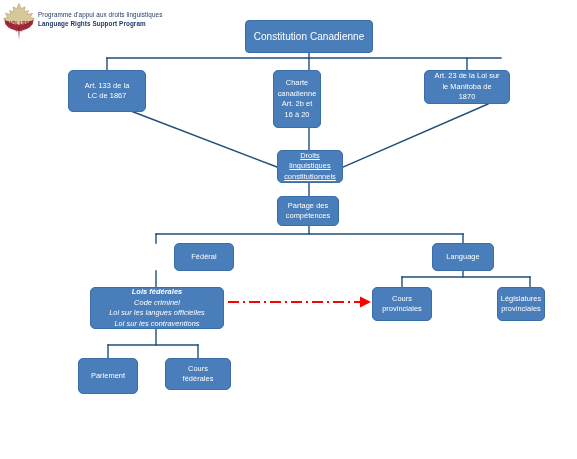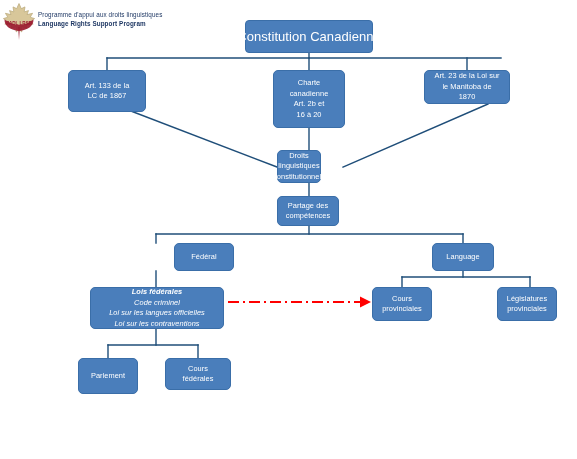--- a/index.html
+++ b/index.html
@@ -71,39 +71,39 @@
     flex-direction: column;
     align-items: center;
     justify-content: center;
     text-align: center;
     font-size: 7.4px;
     line-height: 10.5px;
     padding: 2px 3px;
     letter-spacing: 0.05px;
   }
   .node.big {
-    font-size: 13px;
+    font-size: 10px;
     line-height: 12px;
   }
   .node .ln { display: block; white-space: nowrap; }
   .node .hd { font-weight: bold; }
 
   #n-constitution { left: 245px; top: 20px;  width: 128px; height: 33px; border-radius: 4px; }
   #n-art133       { left: 68px;  top: 70px;  width: 78px;  height: 42px; }
-  #n-charte       { left: 273px; top: 70px;  width: 72px;  height: 58px; }
+  #n-charte       { left: 273px; top: 70px;  width: 48px;  height: 58px; }
   #n-art23        { left: 424px; top: 70px;  width: 86px;  height: 34px; }
-  #n-droits       { left: 277px; top: 150px; width: 44px;  height: 33px; }
+  #n-droits       { left: 277px; top: 150px; width: 66px;  height: 33px; text-decoration: underline; }
   #n-partage      { left: 277px; top: 196px; width: 62px;  height: 30px; }
   #n-federal      { left: 126px; top: 243px; width: 60px;  height: 28px; margin-left: 48px; }
   #n-provinces    { left: 432px; top: 243px; width: 62px;  height: 28px; }
   #n-lois         { left: 90px;  top: 287px; width: 134px; height: 42px; font-style: italic; }
   #n-parlement    { left: 78px;  top: 358px; width: 60px;  height: 36px; }
   #n-cours-fed    { left: 165px; top: 358px; width: 66px;  height: 32px; }
   #n-cours-prov   { left: 372px; top: 287px; width: 60px;  height: 34px; }
-  #n-legis-prov   { left: 497px; top: 287px; width: 60px;  height: 34px; }
+  #n-legis-prov   { left: 497px; top: 287px; width: 48px;  height: 34px; }
 </style>
 </head>
 <body>
 
 <div id="canvas">
 
   <div id="brand">
     <div id="brand-mark">
       <svg viewBox="0 0 34 38" width="34" height="38" aria-hidden="true">
         <path d="M17 1.5 L19.3 6.6 L23.0 4.9 L22.2 9.9 L26.5 8.6 L25.0 12.6

